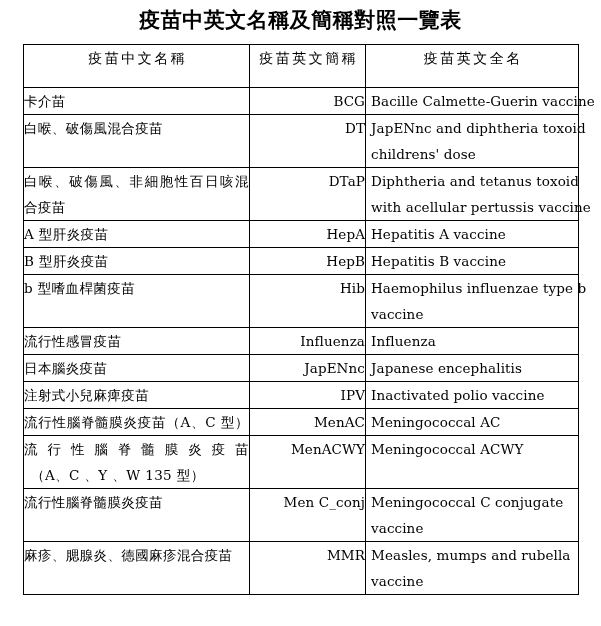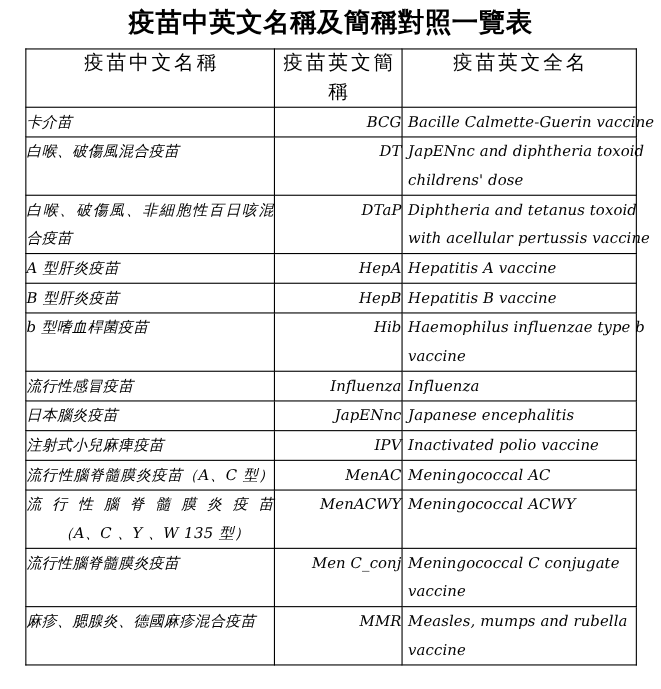--- a/index.html
+++ b/index.html
@@ -23,21 +23,21 @@
   }
 
   
   .doc-title {
     position: absolute;
     left: 0;
     top: 6px;
     width: 601px;
     text-align: center;
     font-family: "DejaVu Serif", "Liberation Serif", serif;
-    font-size: 24px;
+    font-size: 21px;
     font-weight: bold;
     line-height: 28px;
     letter-spacing: 0.5px;
     white-space: nowrap;
   }
 
   
   .vaccine-table {
     position: absolute;
     left: 23px;
@@ -56,38 +56,37 @@
 
   
   .col-cn  { width: 226px; }
   .col-ab  { width: 116px; }
   .col-en  { width: 213px; }
 
   
   .head-cell {
     height: 42px;
     text-align: center;
-    font-size: 18px;
+    font-size: 14px;
     line-height: 26px;
     padding-top: 5px;
     letter-spacing: 2.5px;
     font-family: "DejaVu Serif", "Liberation Serif", serif;
   }
   .head-cell .htxt {
     display: inline-block;
     padding-left: 2.5px;
   }
 
   
   .cell {
     font-size: 13.5px;
     line-height: 26px;
     padding: 0 2px 0 4px;
     font-family: "DejaVu Serif", "Liberation Serif", serif;
-    font-style: italic;
   }
   .cell.cn {
     letter-spacing: 0.4px;
   }
   .cell.en {
     letter-spacing: 0.1px;
     padding-left: 5px;
   }
   .cell.ab {
     letter-spacing: 0.1px;
@@ -99,21 +98,21 @@
   .h2 { height: 52px; }
 
   
   .just {
     display: block;
     text-align: justify;
     text-align-last: justify;
     white-space: normal;
   }
   .nowrapline { white-space: nowrap; display: block; }
-  .indent { padding-left: 7px; display: block; text-align: center; }
+  .indent { padding-left: 7px; display: block; }
 </style>
 </head>
 <body>
 
 <div class="page">
 
   <div class="doc-title">疫苗中英文名稱及簡稱對照一覽表</div>
 
   <table class="vaccine-table">
     <colgroup>

